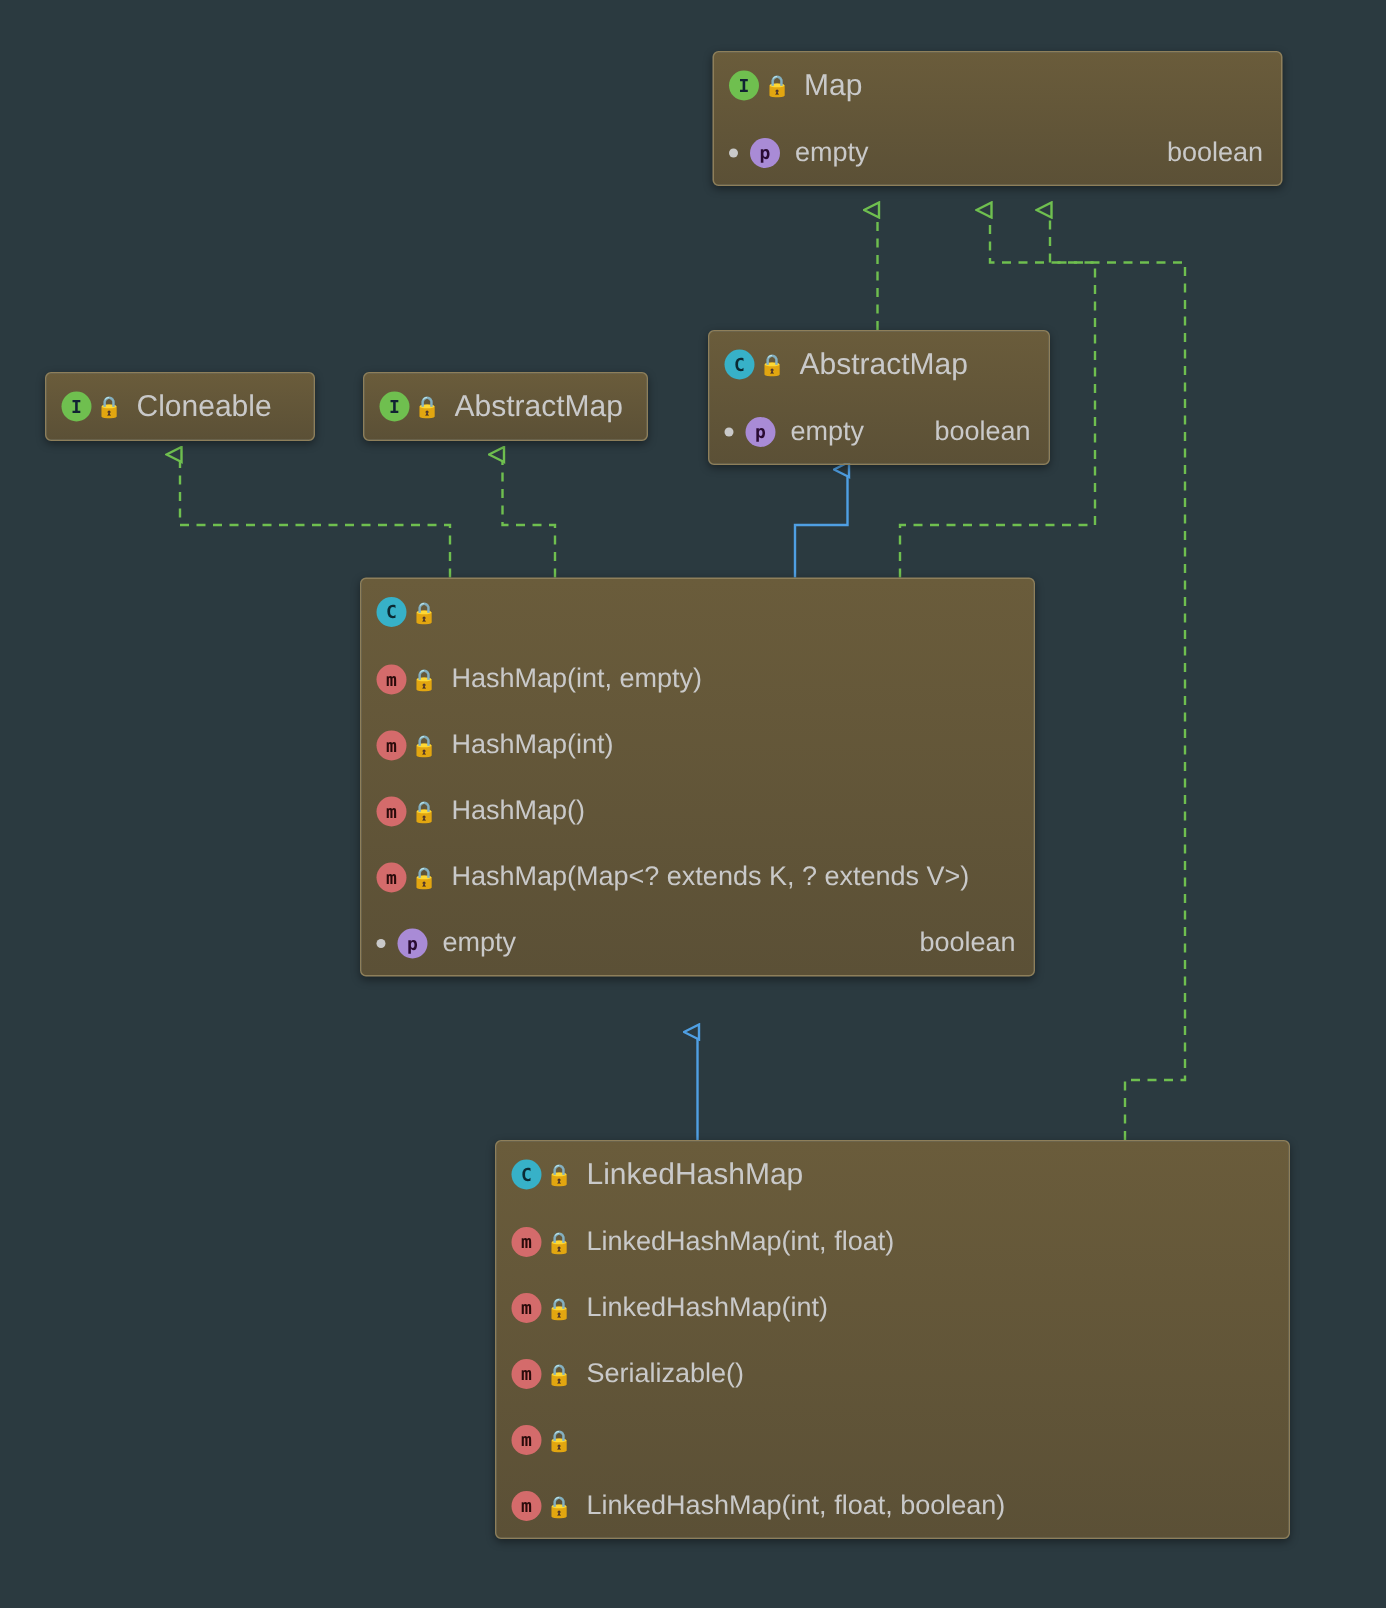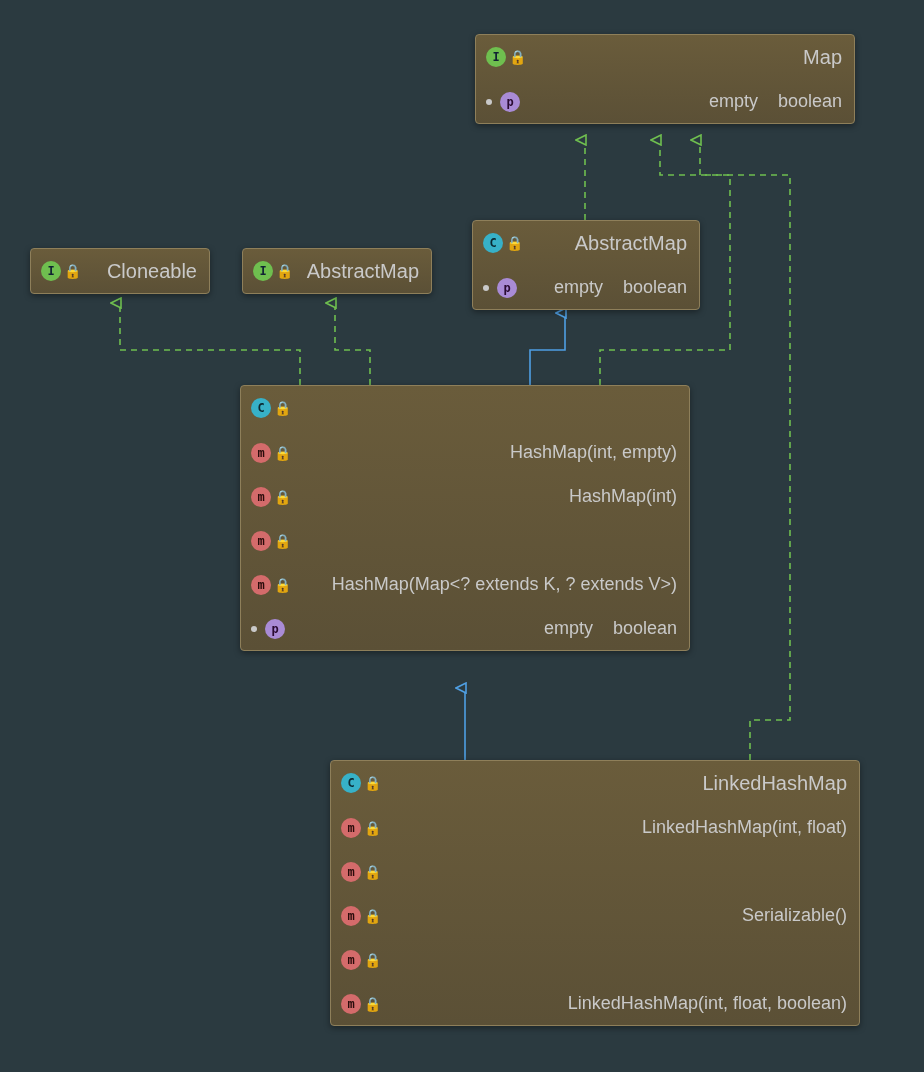--- a/index.html
+++ b/index.html
@@ -84,21 +84,20 @@
     width: 16px; height: 16px;
     display:inline-flex; align-items:center; justify-content:center;
     color:#a89a6d;
     font-size: 14px;
     flex-shrink: 0;
   }
   .row .name {
     flex: 1 1 auto;
     overflow: hidden;
     text-overflow: ellipsis;
-    text-align: right;
   }
   .row .type {
     color: #c9c9c9;
     margin-left: 20px;
     flex-shrink: 0;
   }
   .head-row .name { font-size: 20px; }
 </style>
 </head>
 <body>
@@ -206,20 +205,21 @@
       <span class="badge method">m</span>
       <span class="lock">🔒</span>
     </span>
     <span class="name">HashMap(int)</span>
   </div>
   <div class="row">
     <span class="icons">
       <span class="badge method">m</span>
       <span class="lock">🔒</span>
     </span>
+    <span class="name">HashMap()</span>
   </div>
   <div class="row">
     <span class="icons">
       <span class="badge method">m</span>
       <span class="lock">🔒</span>
     </span>
     <span class="name">HashMap(Map&lt;? extends K, ? extends V&gt;)</span>
   </div>
   <div class="row divider">
     <span class="icons">
@@ -244,20 +244,21 @@
       <span class="badge method">m</span>
       <span class="lock">🔒</span>
     </span>
     <span class="name">LinkedHashMap(int, float)</span>
   </div>
   <div class="row">
     <span class="icons">
       <span class="badge method">m</span>
       <span class="lock">🔒</span>
     </span>
+    <span class="name">LinkedHashMap(int)</span>
   </div>
   <div class="row">
     <span class="icons">
       <span class="badge method">m</span>
       <span class="lock">🔒</span>
     </span>
     <span class="name">Serializable()</span>
   </div>
   <div class="row">
     <span class="icons">

